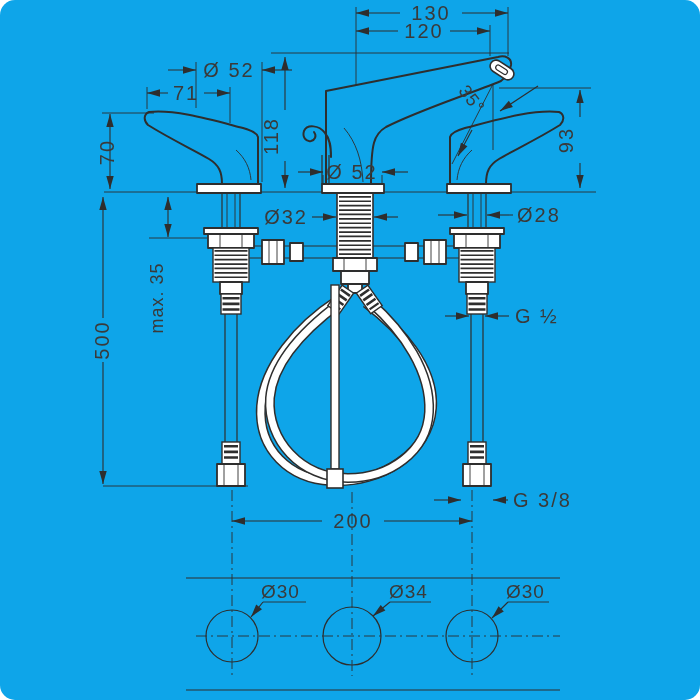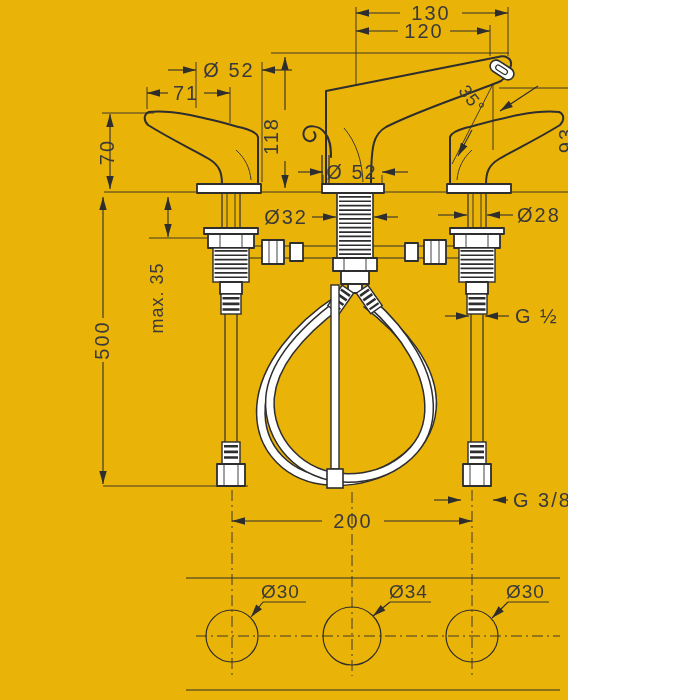--- a/index.html
+++ b/index.html
@@ -1,16 +1,16 @@
 <!DOCTYPE html>
 <html><head>
 <meta charset="utf-8">
 <style>
   html,body{margin:0;padding:0;background:#fff;}
-  .stage{width:568px;height:700px;background:#eab308;position:relative;overflow:hidden;}
+  .stage{width:700px;height:700px;background:#0ea5e9;position:relative;overflow:hidden;border-radius:15px;}
   svg{display:block;}
   .ol{fill:none;stroke:#2e2e2e;stroke-width:2;stroke-linejoin:round;stroke-linecap:round;}
   .olf{fill:#fff;stroke:#2e2e2e;stroke-width:1.8;stroke-linejoin:round;}
   .thin{fill:none;stroke:#2e2e2e;stroke-width:1.2;}
   .hair{fill:none;stroke:#2e2e2e;stroke-width:0.9;}
   .dim{fill:none;stroke:#2e2e2e;stroke-width:1.1;}
   .cl{fill:none;stroke:#2e2e2e;stroke-width:0.9;stroke-dasharray:11 4 2 4;}
   .thr{stroke:#2e2e2e;stroke-dasharray:1.7 2.7;}
   .cor{stroke:#2e2e2e;stroke-dasharray:2.6 3;}
   .hoseo{fill:none;stroke:#2e2e2e;stroke-width:10;}

